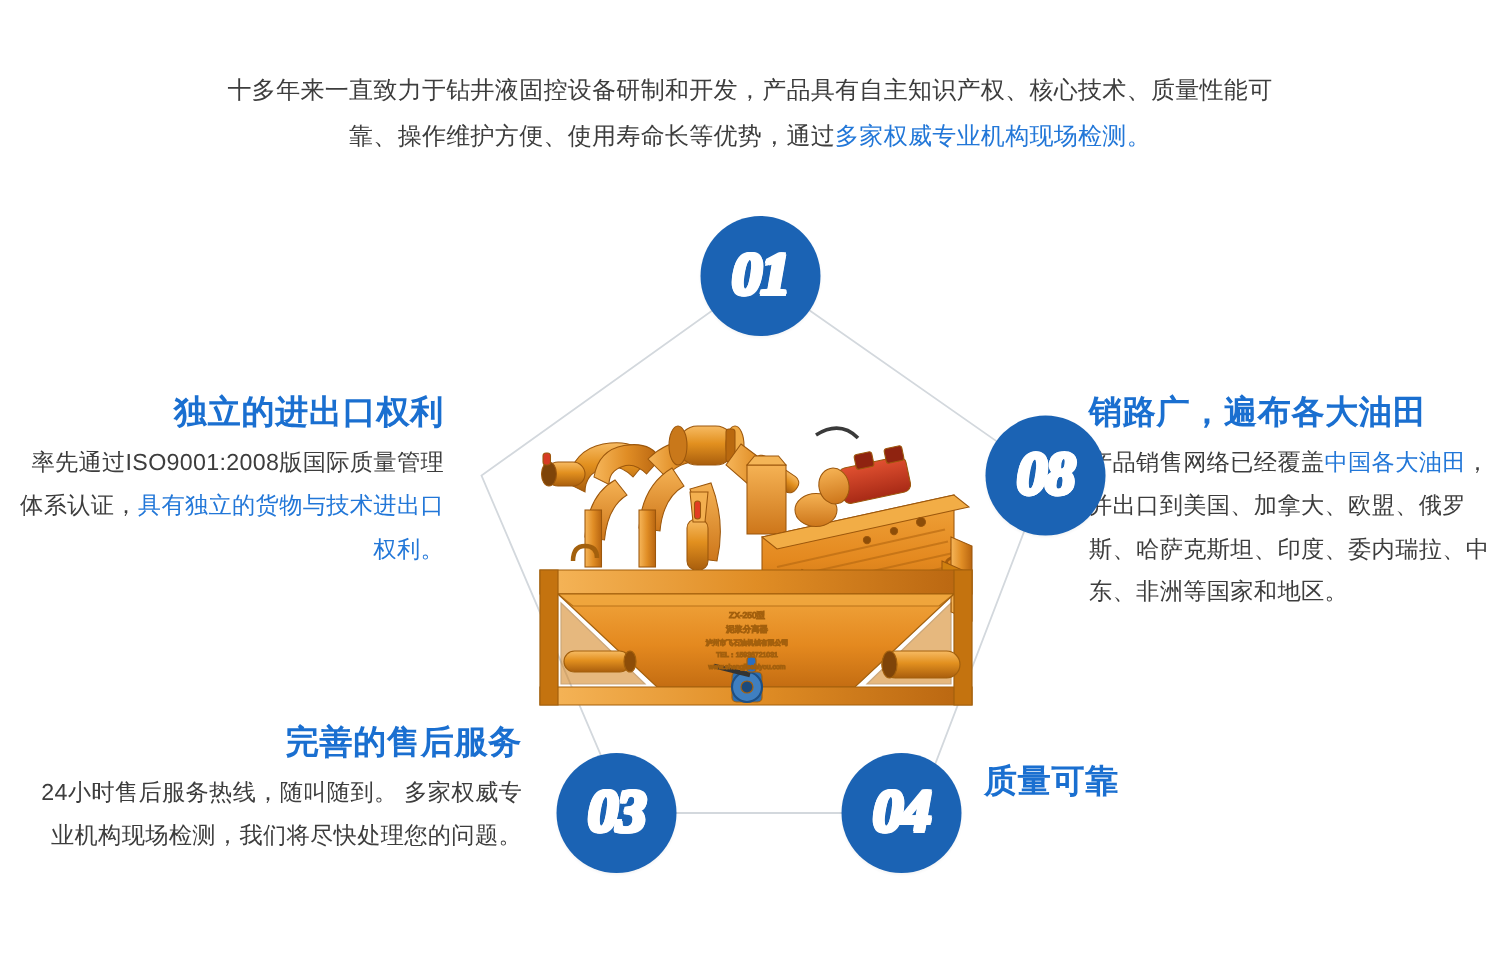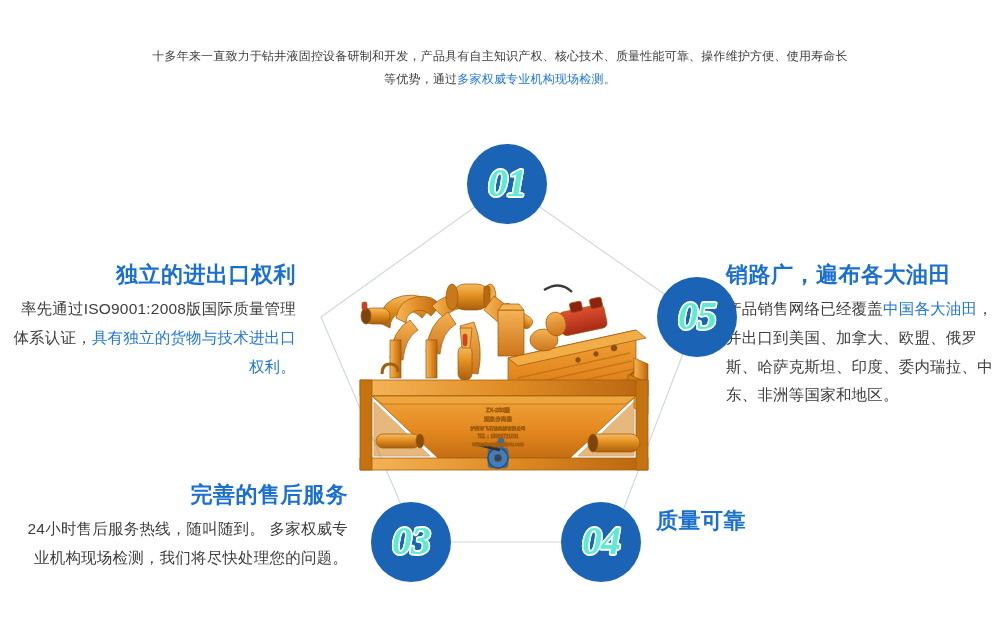--- a/index.html
+++ b/index.html
@@ -47,21 +47,21 @@
     align-items: center;
     justify-content: center;
     box-shadow: 0 1px 2px rgba(0,0,0,.05);
   }
   .num-circle .num-text {
     font-family: "Liberation Serif", "DejaVu Serif", serif;
     font-style: italic;
     font-weight: 700;
     font-size: 40px;
     line-height: 1;
-    color: #5eead4;
+    color: #ffffff;
     -webkit-text-stroke: 2.4px #ffffff;
     paint-order: stroke fill;
     letter-spacing: -1px;
     transform: translateY(-1px);
     text-shadow:
       -1.6px 0 0 #fff, 1.6px 0 0 #fff, 0 -1.6px 0 #fff, 0 1.6px 0 #fff,
       -1.2px -1.2px 0 #fff, 1.2px -1.2px 0 #fff, -1.2px 1.2px 0 #fff, 1.2px 1.2px 0 #fff;
   }
   #circle-01 { left: 467px; top: 144px; }
   #circle-02 { left: 281px; top: 277px; }
@@ -84,21 +84,21 @@
     font-size: 15.5px;
     line-height: 1.85;
     color: #3d3d3d;
     letter-spacing: .2px;
   }
   .hl { color: #2277d8; }
 
   
   #feat-01 { left: 150px; top: 45px; width: 700px; text-align: center; }
   #feat-01 h3 { font-size: 23px; margin-bottom: 10px; }
-  #feat-01 p { font-size: 12px; line-height: 1.95; }
+  #feat-01 p { font-size: 16px; line-height: 1.95; }
 
   
   #feat-02 { left: 6px; top: 262px; width: 290px; text-align: right; }
   
   #feat-05 { left: 726px; top: 262px; width: 272px; text-align: left; }
   
   #feat-03 { left: 8px; top: 482px; width: 340px; text-align: right; }
   
   #feat-04 { left: 656px; top: 508px; width: 338px; text-align: left; }
   #feat-04 h3 { margin-bottom: 4px; }
@@ -239,21 +239,21 @@
   <div class="num-circle" id="circle-01">
     <span class="num-text">01</span>
   </div>
   <div class="num-circle" id="circle-03">
     <span class="num-text">03</span>
   </div>
   <div class="num-circle" id="circle-04">
     <span class="num-text">04</span>
   </div>
   <div class="num-circle" id="circle-05">
-    <span class="num-text">05</span>
+    <span class="num-text">08</span>
   </div>
 
   <div class="feature" id="feat-01">
     <p><span>十多年来一直致力于钻井液固控设备研制和开发，产品具有自主知识产权、核心技术、质量性能可靠、操作维护方便、使用寿命长等优势，通过</span><span class="hl">多家权威专业机构现场检测。</span></p>
   </div>
 
   <div class="feature" id="feat-02">
     <h3>独立的进出口权利</h3>
     <p><span>率先通过ISO9001:2008版国际质量管理体系认证，</span><span class="hl">具有独立的货物与技术进出口权利。</span></p>
   </div>

